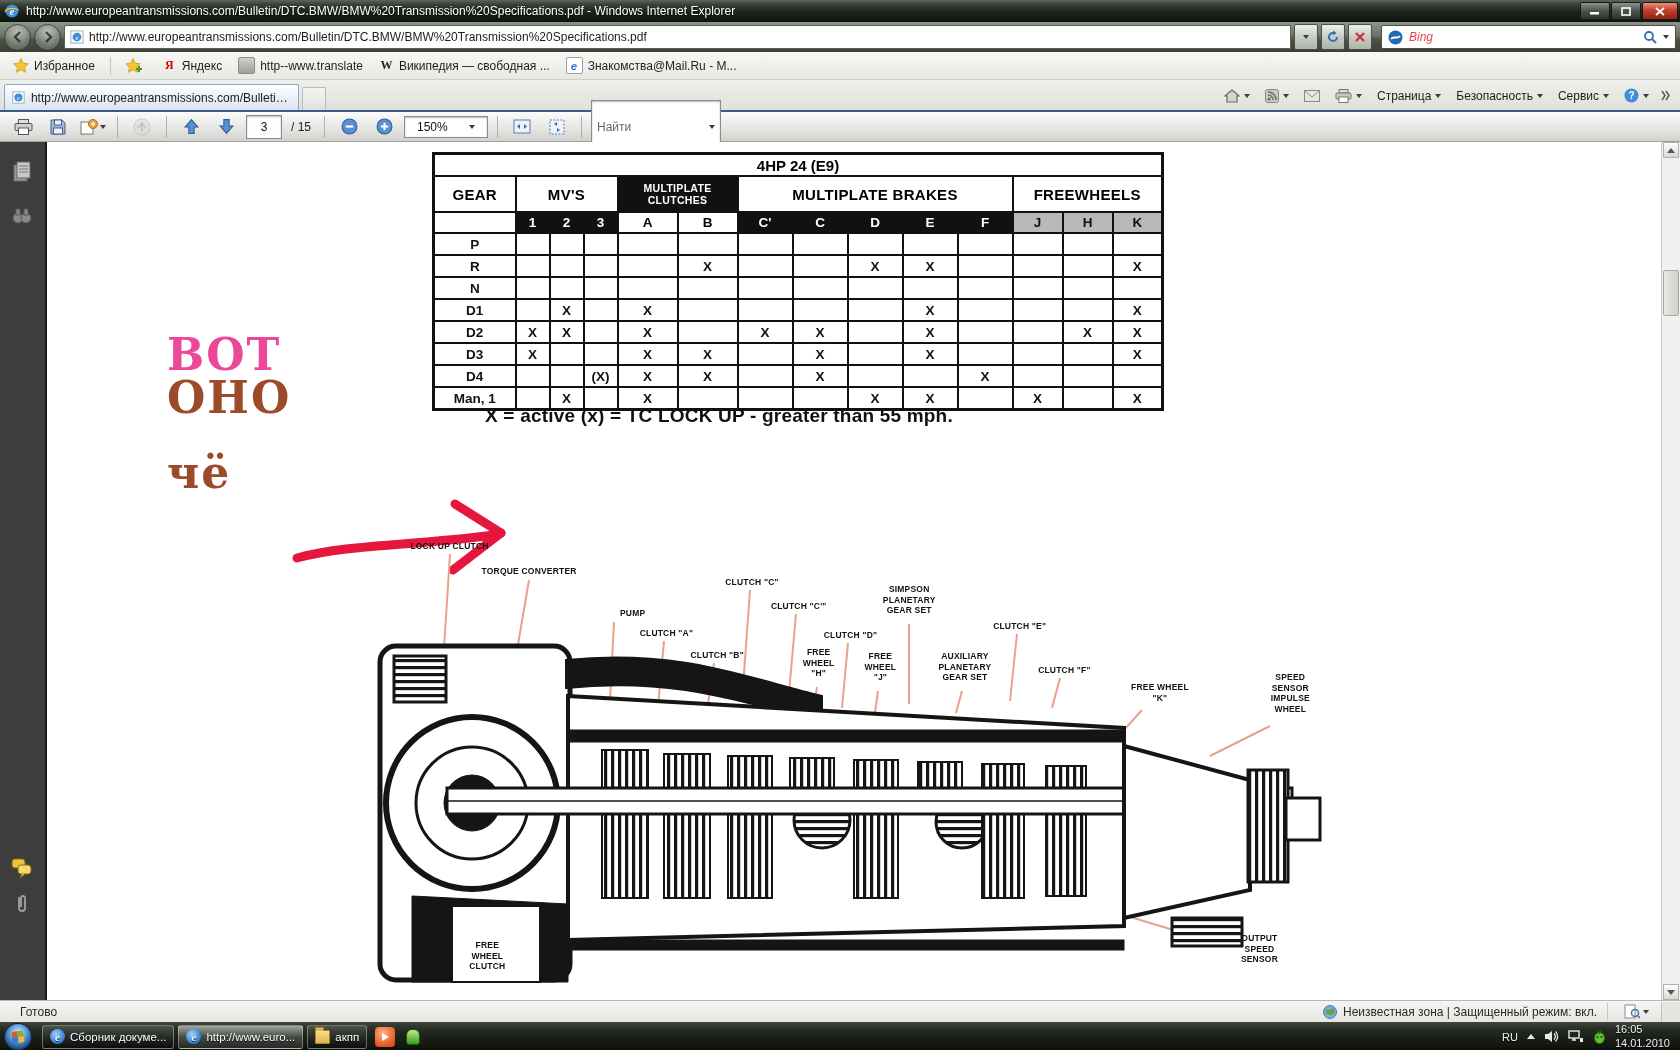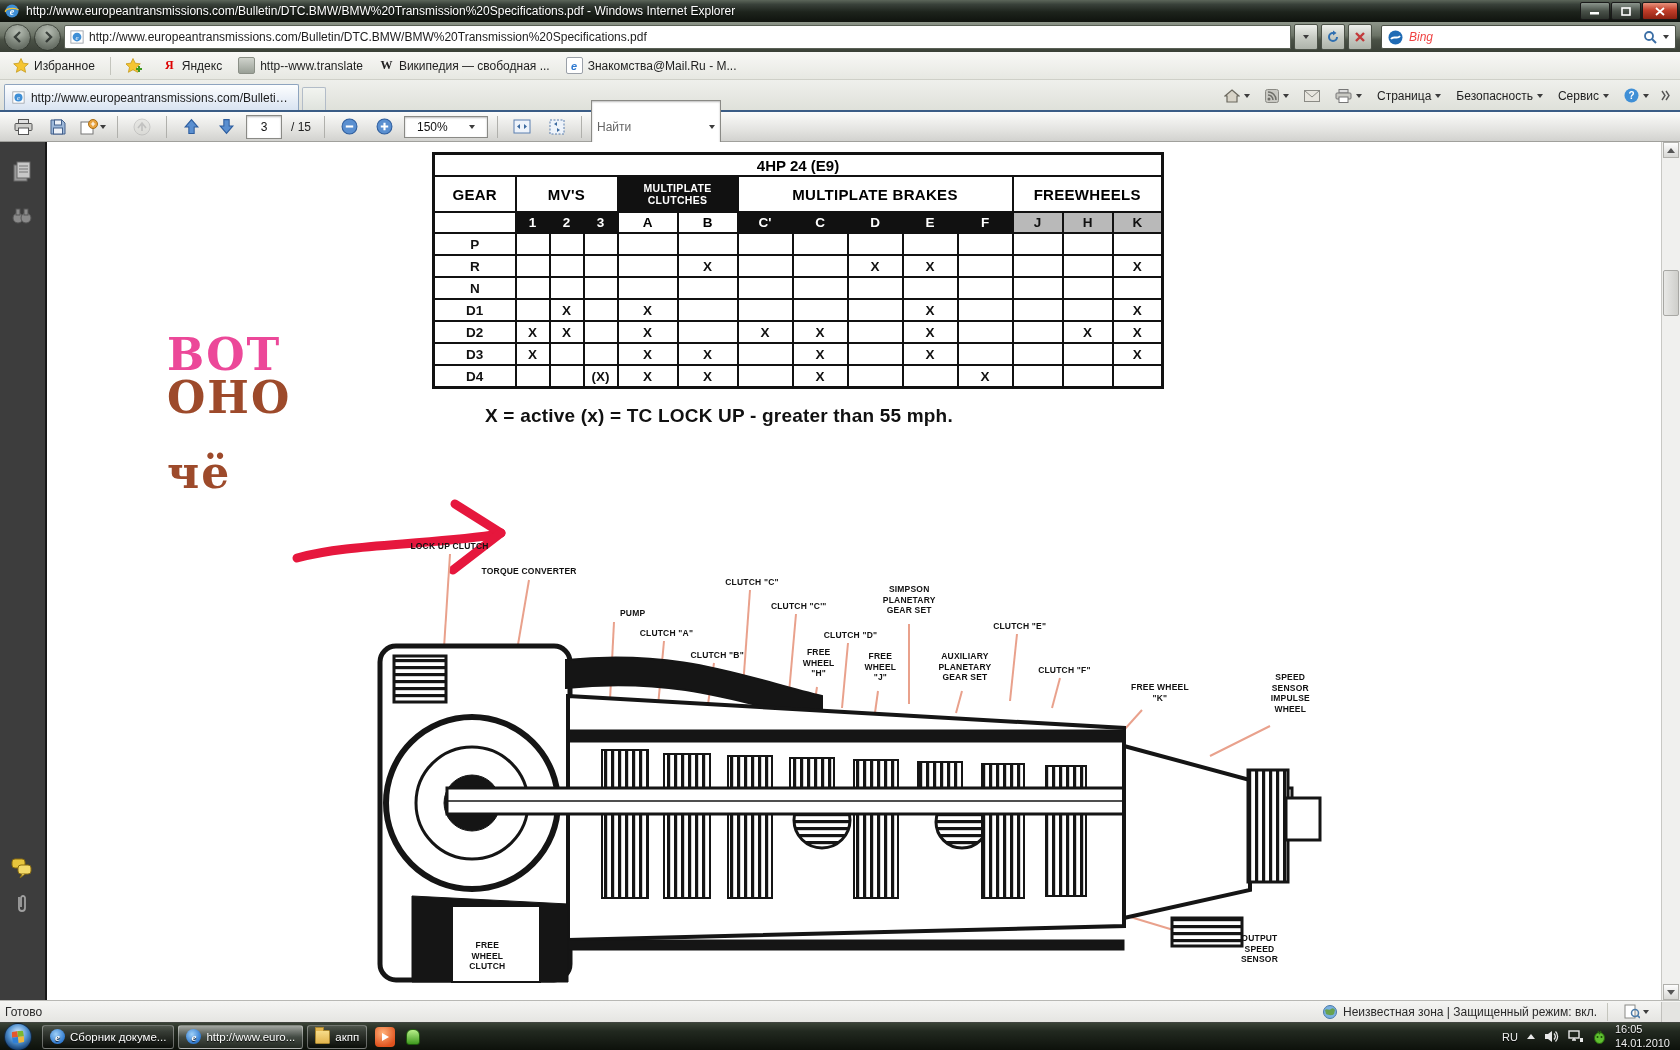--- a/index.html
+++ b/index.html
@@ -118,21 +118,21 @@
     border:1px solid #b0b0ac;box-sizing:border-box;display:flex;align-items:center;justify-content:center;}
   .vthumb{position:absolute;left:1px;top:128px;width:16px;height:46px;border:1px solid #a8a8a4;
     background:linear-gradient(90deg,#e8e8e6,#cfcfcb);border-radius:2px;box-sizing:border-box;}
   .tri-up{width:0;height:0;border-left:4px solid transparent;border-right:4px solid transparent;border-bottom:5px solid #555;}
   .tri-down{width:0;height:0;border-left:4px solid transparent;border-right:4px solid transparent;border-top:5px solid #555;}
 
   
   .statusbar{position:absolute;left:0;top:1000px;width:100%;height:22px;
     background:linear-gradient(#f5f5f3,#e5e5e2);border-top:1px solid #b8b8b4;box-sizing:border-box;
     display:flex;align-items:center;font-size:12px;color:#2a2a2a;}
-  .statusbar .ready{margin-left:5px;}
+  .statusbar .ready{margin-left:20px;}
   .statusright{margin-left:auto;display:flex;align-items:center;gap:6px;}
   .zonetext{color:#2a2a2a;}
   .zoomctl{display:flex;align-items:center;gap:3px;padding:0 6px;}
   .scrollcorner{width:18px;height:20px;background:#e4e4e1;border-left:1px solid #c0c0bc;}
 
   
   .taskbar{position:absolute;left:0;top:1022px;width:100%;height:28px;
     background:linear-gradient(180deg,#3a4336 0%,#222920 30%,#0d110b 100%);
     border-top:1px solid rgba(255,255,255,.22);box-sizing:border-box;
     display:flex;align-items:center;gap:4px;padding:0 4px;}
@@ -608,20 +608,36 @@
               <td class="bc">X</td>
               <td class="bc">X</td>
               <td class="bc"></td>
               <td class="bc">X</td>
               <td class="bc"></td>
               <td class="bc"></td>
               <td class="bc">X</td>
               <td class="bc"></td>
               <td class="bc"></td>
               <td class="bc"></td>
+            </tr>
+            <tr>
+              <td class="gear">Man, 1</td>
+              <td class="bc"></td>
+              <td class="bc">X</td>
+              <td class="bc"></td>
+              <td class="bc">X</td>
+              <td class="bc"></td>
+              <td class="bc"></td>
+              <td class="bc"></td>
+              <td class="bc">X</td>
+              <td class="bc">X</td>
+              <td class="bc"></td>
+              <td class="bc">X</td>
+              <td class="bc"></td>
+              <td class="bc">X</td>
             </tr>
           </tbody>
         </table>
       <div class="tcaption">X = active (x) = TC LOCK UP - greater than 55 mph.</div>
 
       <div class="red-ink" style="top: 153px; color: #ec4899; margin-top: 34px;">ВОТ</div>
       <div class="red-ink" style="top: 230px; color: rgb(157, 74, 43);">ОНО</div>
       <div class="red-ink" style="top: 305px; color: rgb(157, 74, 43);">чё</div>
 
       <svg class="arrow" viewBox="0 0 228 92" style="color: rgb(230, 23, 61);">

